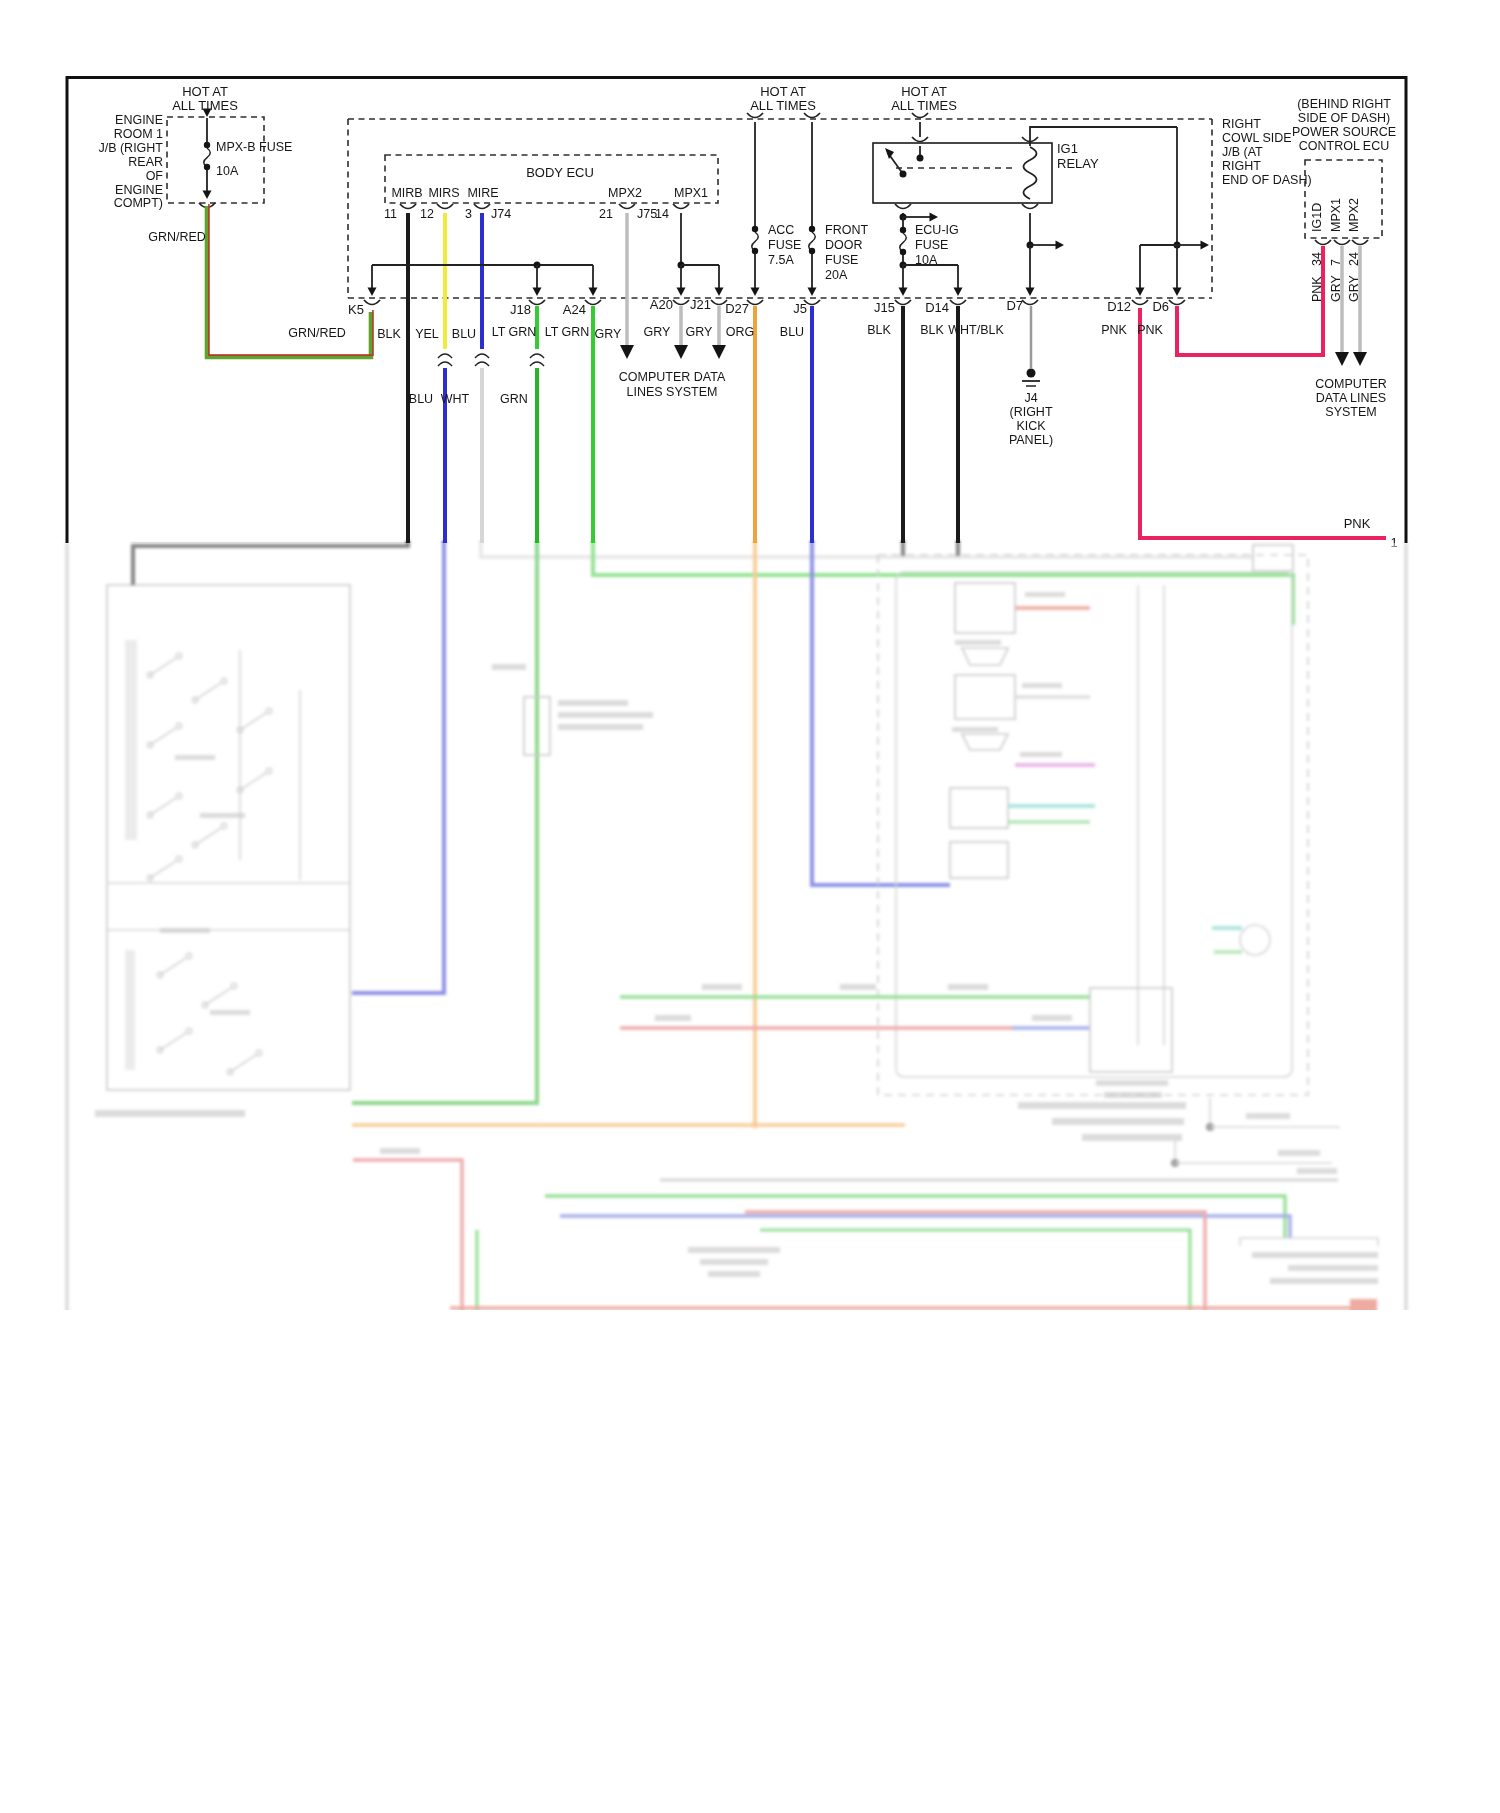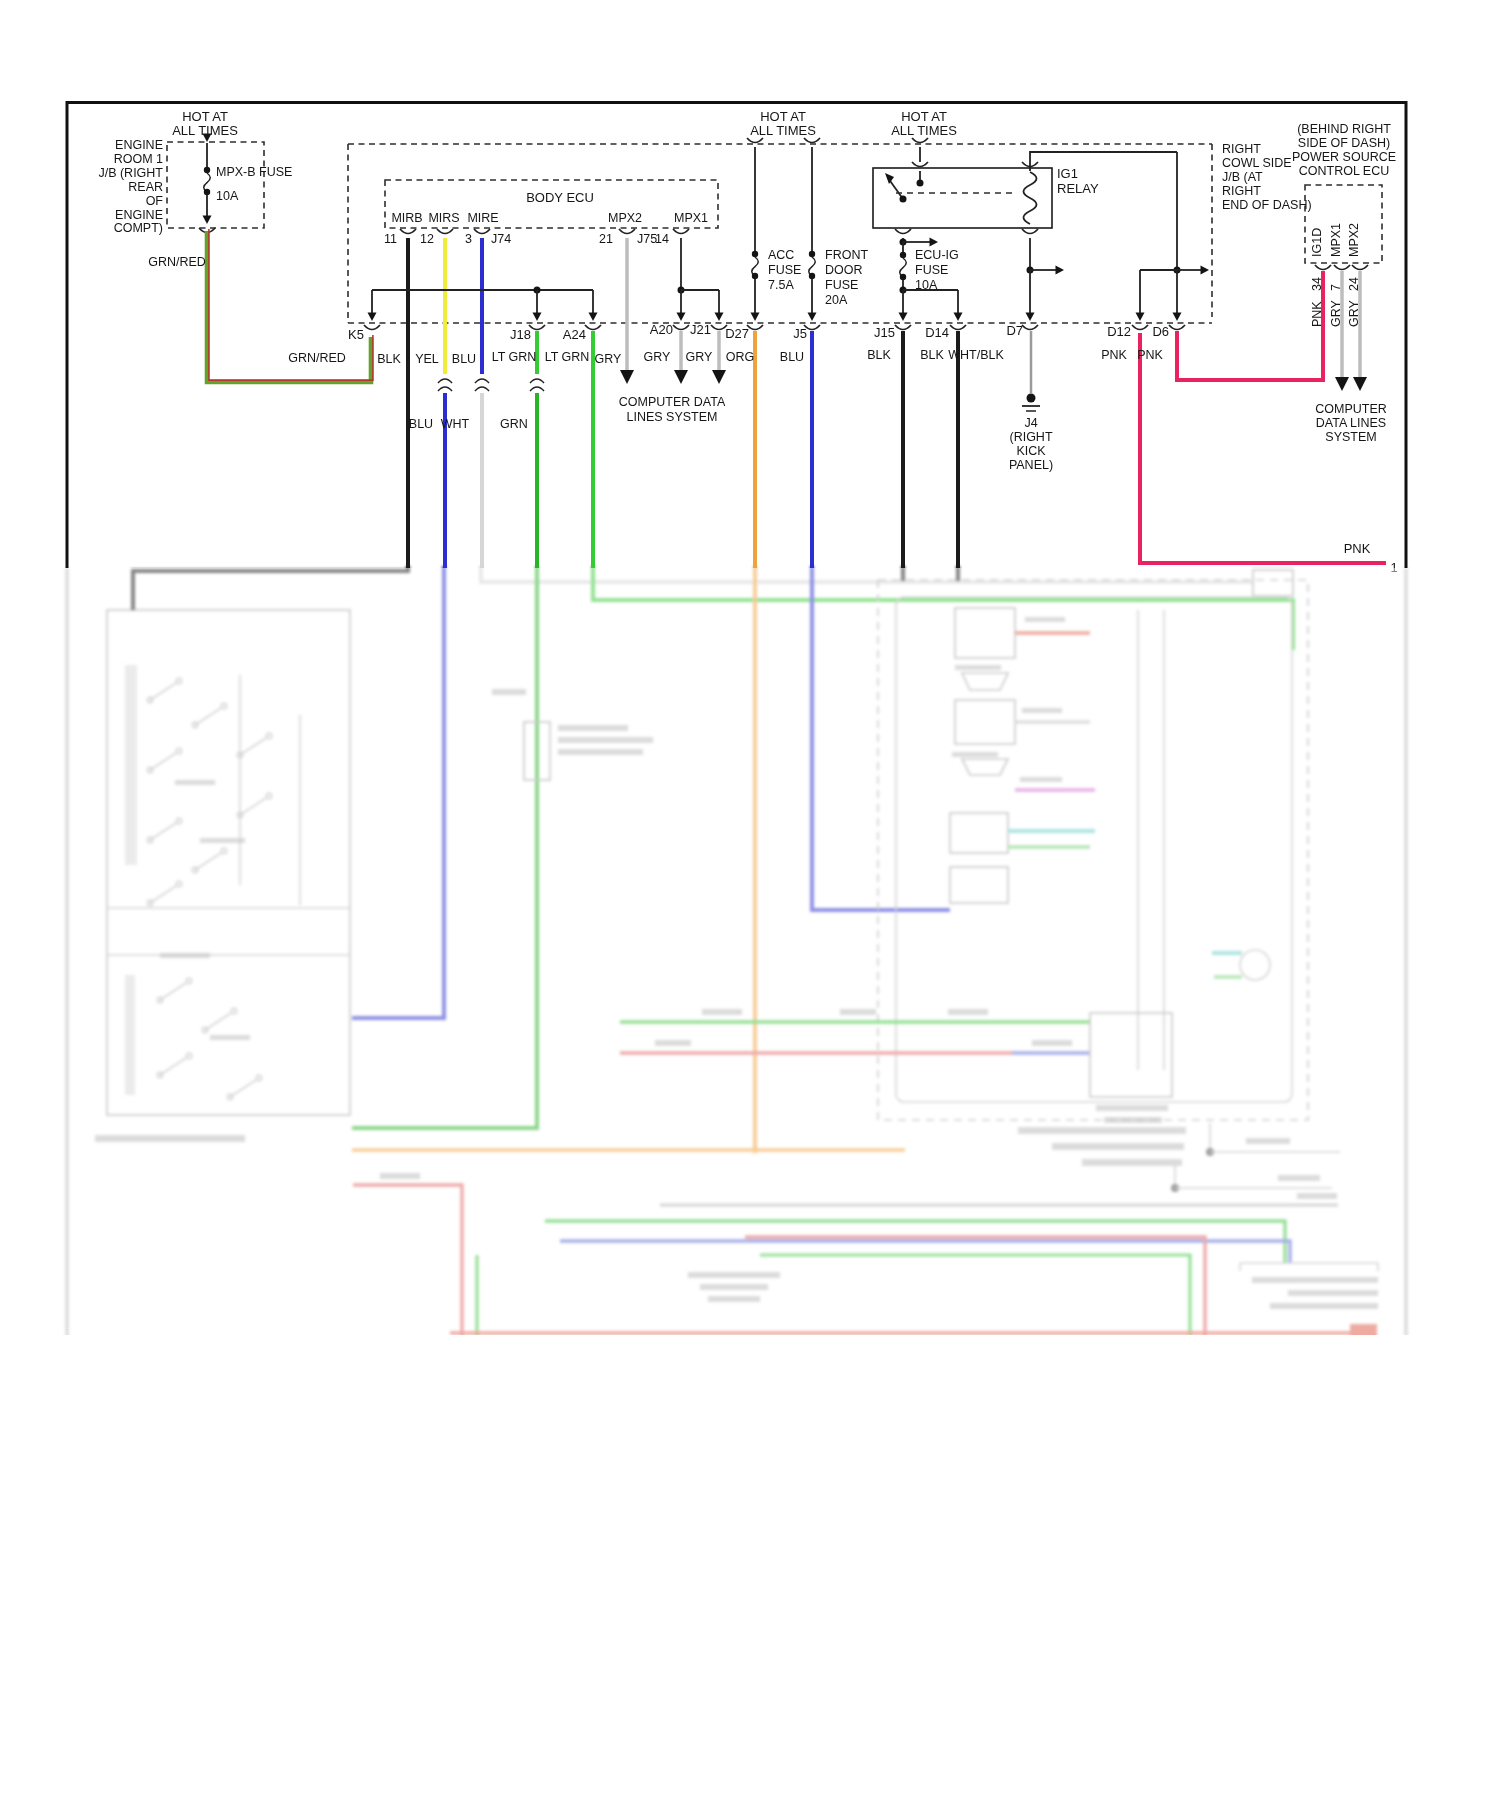--- a/index.html
+++ b/index.html
@@ -1,16 +1,16 @@
 <!DOCTYPE html>
 <html><head>
 <meta charset="utf-8">
 <style>
   html,body{margin:0;padding:0;background:#ffffff;}
-  .wrap{position:relative;width:1500px;height:1310px;background:#fff;font-family:"Liberation Sans",sans-serif;margin-top:25px;}
+  .wrap{position:relative;width:1500px;height:1310px;background:#fff;font-family:"Liberation Sans",sans-serif;}
   svg{display:block;}
   
   .ln{stroke:#222;stroke-width:1.8;fill:none;}
   .lnt{stroke:#222;stroke-width:1.5;fill:none;}
   .dsh{stroke:#2e2e2e;stroke-width:1.6;fill:none;stroke-dasharray:6 4.5;}
   .mech{stroke:#2e2e2e;stroke-width:1.4;fill:none;stroke-dasharray:6 5;}
   .cupl{stroke:#222;stroke-width:1.7;fill:none;}
   .fil{fill:#141414;stroke:none;}
   .box{stroke:#1a1a1a;stroke-width:1.6;fill:none;}
   .border{stroke:#111;stroke-width:3;fill:none;}

